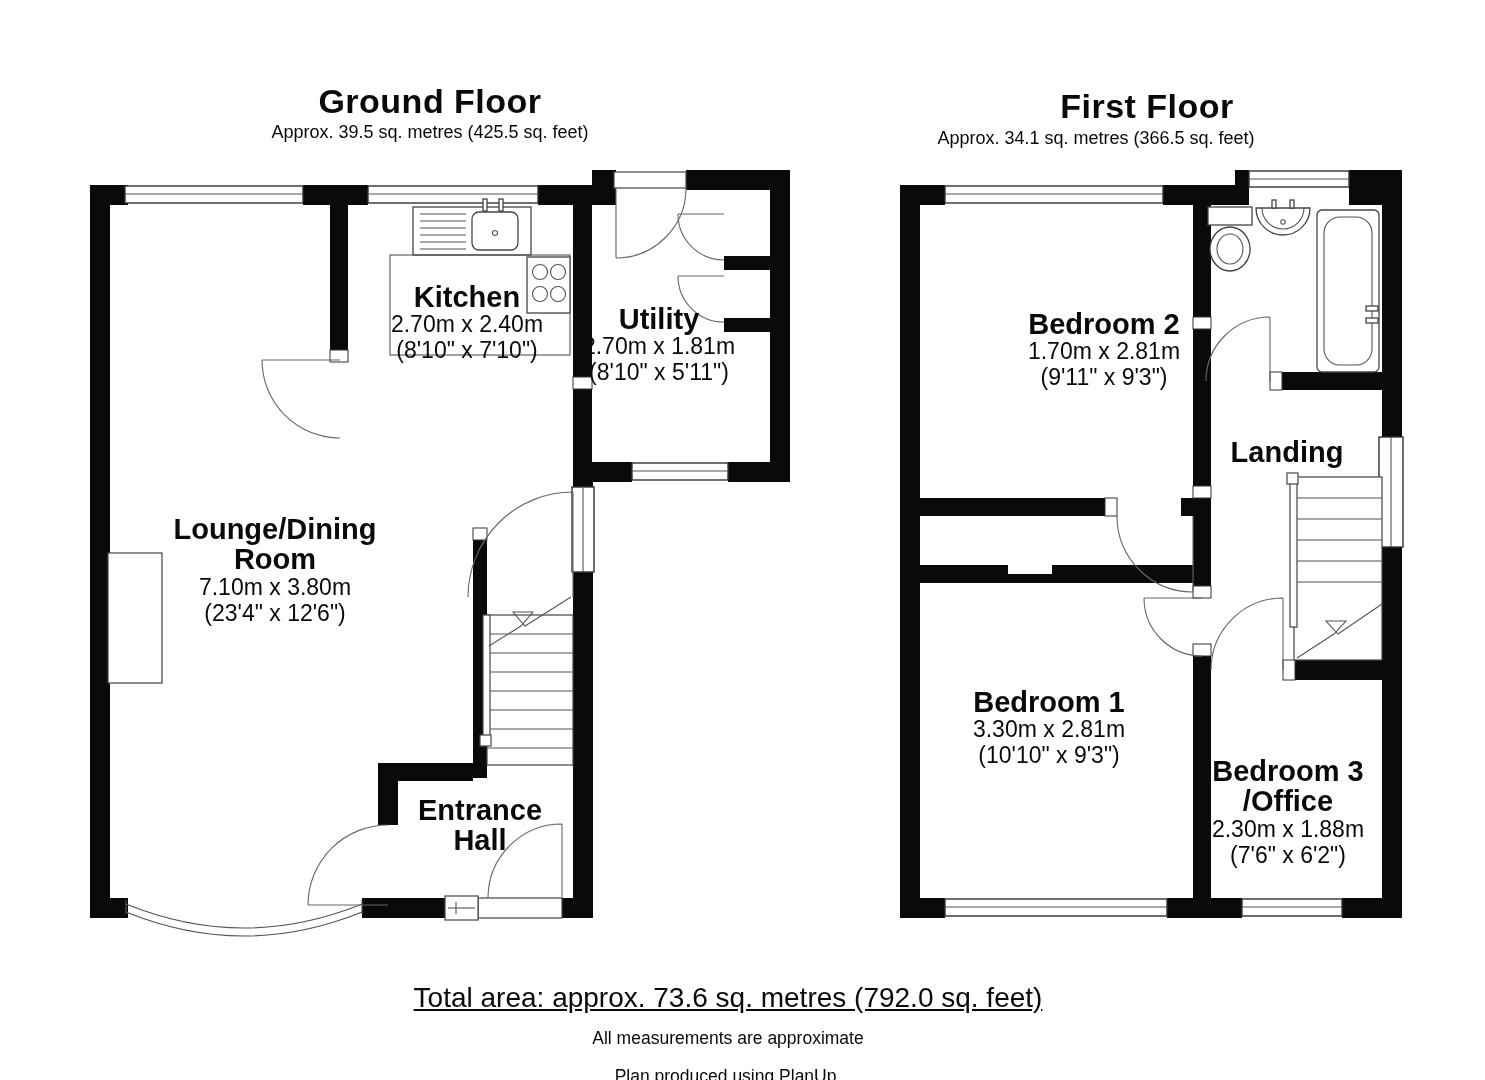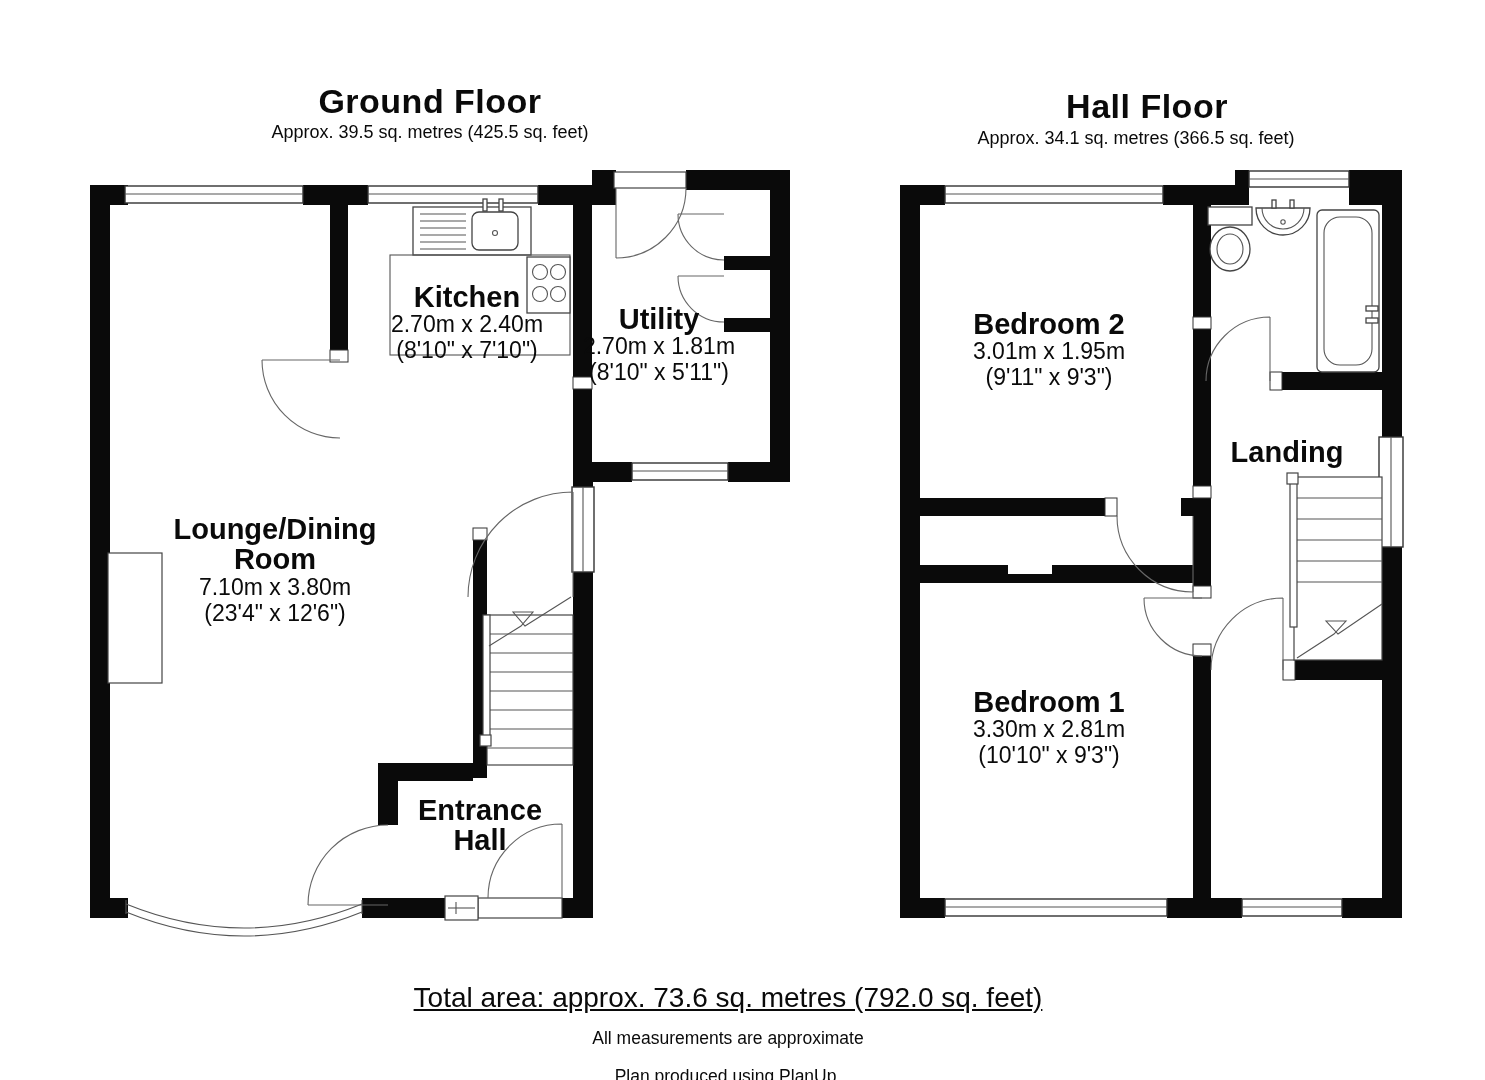--- a/index.html
+++ b/index.html
@@ -254,22 +254,22 @@
         <rect class="thinl" x="1324" y="217" width="48" height="148" rx="16" fill="none"></rect>
         <rect class="fix" x="1366" y="306" width="12" height="5"></rect>
         <rect class="fix" x="1366" y="318" width="12" height="5"></rect>
       </g>
     </g>
   </g>
 </svg>
 
   <div class="abs floor-title" style="left:430px;top:101px">Ground Floor</div>
   <div class="abs floor-sub" style="left:430px;top:132px">Approx. 39.5 sq. metres (425.5 sq. feet)</div>
-  <div class="abs floor-title" style="left:1147px;top:106px">Hall Floor</div>
-  <div class="abs floor-sub" style="left:1136px;top:138px">Approx. 34.1 sq. metres (366.5 sq. feet)</div>
+  <div class="abs floor-title" style="left:1147px;top:106px">First Floor</div>
+  <div class="abs floor-sub" style="left:1096px;top:138px">Approx. 34.1 sq. metres (366.5 sq. feet)</div>
 
   <div class="room" style="left:275px;top:570px">
     <div class="rname">Lounge/Dining</div>
     <div class="rname">Room</div>
     <div class="rdim">7.10m x 3.80m</div>
     <div class="rdim">(23'4" x 12'6")</div>
   </div>
 
   <div class="room" style="left:467px;top:323px">
     <div class="rname">Kitchen</div>
@@ -281,35 +281,41 @@
     <div class="rname">Utility</div>
     <div class="rdim">2.70m x 1.81m</div>
     <div class="rdim">(8'10" x 5'11")</div>
   </div>
 
   <div class="room" style="left:480px;top:825px">
     <div class="rname">Entrance</div>
     <div class="rname">Hall</div>
   </div>
 
-  <div class="room" style="left:1049px;top:350px">
+  <div class="room" style="left:1104px;top:350px">
     <div class="rname">Bedroom 2</div>
-    <div class="rdim">3.01m x 1.95m</div>
+    <div class="rdim">1.70m x 2.81m</div>
     <div class="rdim">(9'11" x 9'3")</div>
   </div>
 
 
   <div class="room" style="left:1287px;top:452px">
     <div class="rname">Landing</div>
   </div>
 
   <div class="room" style="left:1049px;top:728px">
     <div class="rname">Bedroom 1</div>
     <div class="rdim">3.30m x 2.81m</div>
     <div class="rdim">(10'10" x 9'3")</div>
   </div>
 
+  <div class="room" style="left:1288px;top:812px">
+    <div class="rname">Bedroom 3</div>
+    <div class="rname">/Office</div>
+    <div class="rdim">2.30m x 1.88m</div>
+    <div class="rdim">(7'6" x 6'2")</div>
+  </div>
 
   <div class="abs total" style="left:728px;top:998px">Total area: approx. 73.6 sq. metres (792.0 sq. feet)</div>
   <div class="abs note" style="left:728px;top:1038px">All measurements are approximate</div>
   <div class="abs note" style="left:728px;top:1076px">Plan produced using PlanUp.</div>
 
 </div>
 
 </body></html>

